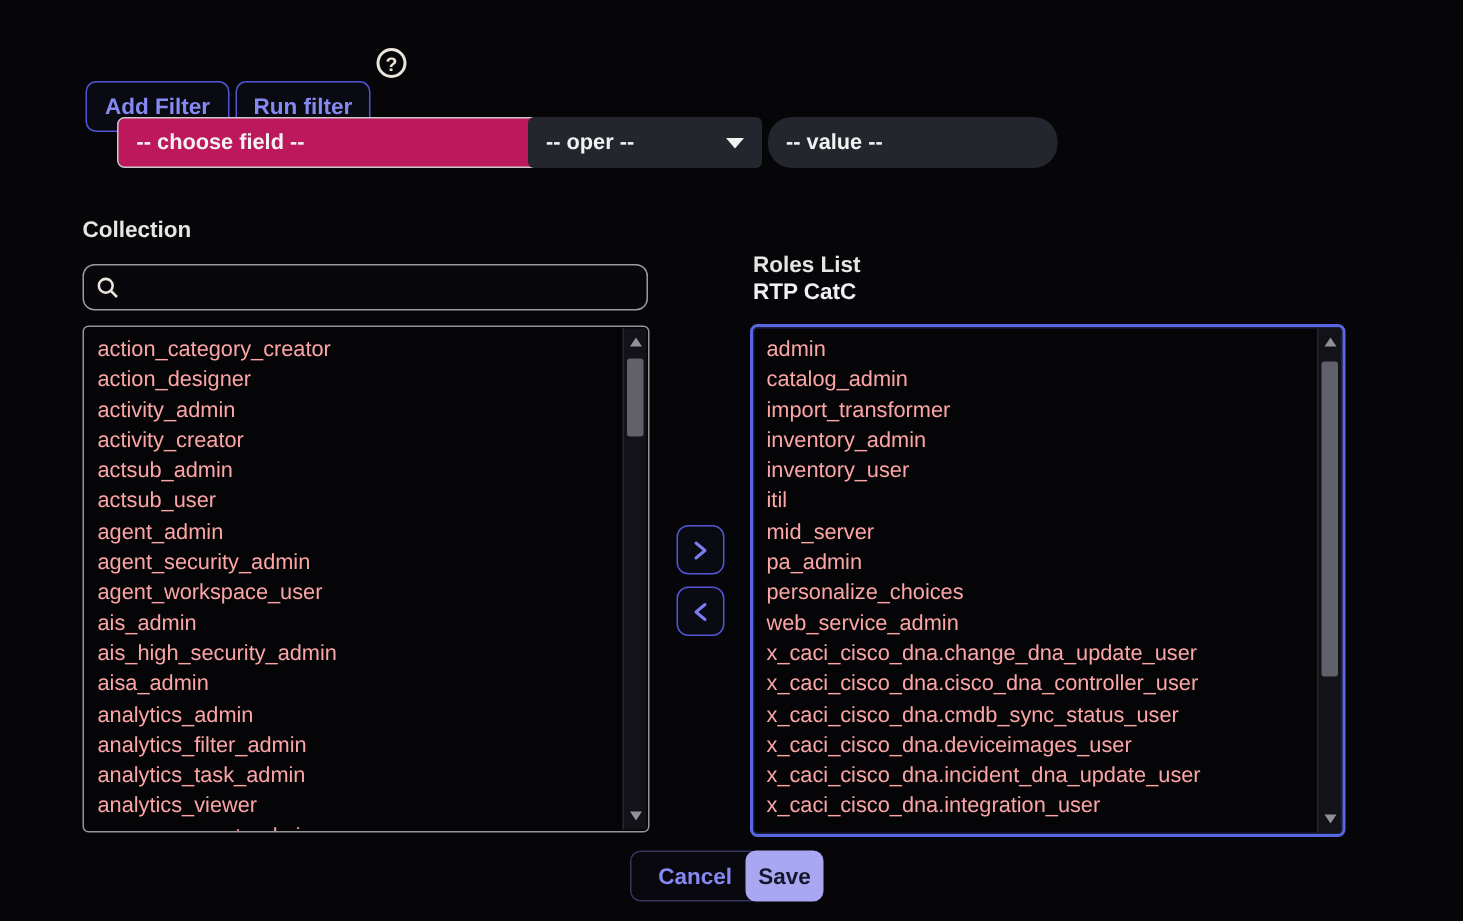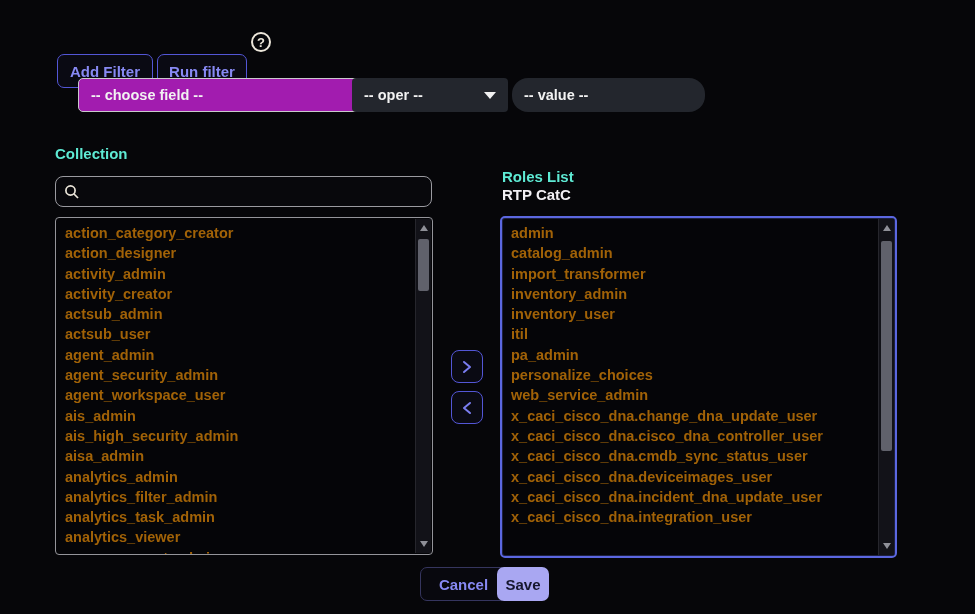--- a/index.html
+++ b/index.html
@@ -20,50 +20,50 @@
   .help { position:absolute; left:251px; top:32px; width:20px; height:20px;
     border:2px solid #ece6da; border-radius:50%; color:#ece6da;
     display:flex; align-items:center; justify-content:center;
     font-size:13px; font-weight:700; cursor:pointer; }
 
   
   .select, .value-box {
     position:absolute; height:34px; display:flex; align-items:center;
     color:#f2f2f2; font-size:14.5px; font-weight:600; padding:0 12px; cursor:pointer;
   }
-  .field-select { left:78px; top:78px; width:306px; background:#a21caf;
+  .field-select { left:78px; top:78px; width:306px; background:#be185d;
     border:1px solid #cscscs; border:1px solid #c9c9cc; border-radius:5px; }
   .oper-select { left:352px; top:78px; width:156px; background:#23262d; border-radius:4px; }
   .value-box { left:512px; top:78px; width:193px; background:#23262d; border-radius:16px; }
   .caret { margin-left:auto; width:0; height:0; border-left:6px solid transparent;
     border-right:6px solid transparent; border-top:7px solid #f2f2f2; }
 
   
-  .section-label { position:absolute; color:#5eead4; font-size:15px; font-weight:700; }
+  .section-label { position:absolute; color:#e5e5e5; font-size:15px; font-weight:700; }
   .collection-label { left:55px; top:145px; }
   .roles-label { left:502px; top:145px;margin-top:23px; }
   .roles-subtitle { position:absolute; left:502px; top:186px; color:#f2f0f4; font-size:15px; font-weight:600; }
 
   
   .search-box { position:absolute; left:55px; top:176px; width:377px; height:31px;
     border:1px solid #9a9aa0; border-radius:8px; background:#08080c;
     display:flex; align-items:center; padding:0 8px; }
   .search-box svg { flex:0 0 auto; }
   .search-input { flex:1; background:transparent; border:none; outline:none;
     color:#f2f2f2; font-size:14px; margin-left:6px; font-family:"Liberation Sans", sans-serif; }
 
   
   .listbox { position:absolute; background:#050508; }
   .listbox.left { left:55px; top:217px; width:378px; height:338px;
     border:1px solid #94949a; border-radius:4px; }
   .listbox.right { left:500px; top:216px; width:397px; height:342px;
     border:2px solid #5b67e0; border-radius:5px; box-shadow:0 0 0 1px #1d2040 inset; }
   .list-items { position:absolute; top:0; left:0; right:17px; bottom:0;
     overflow:hidden; padding-top:5px; }
-  .list-item { color:#a16207; font-size:14.5px; font-weight:700; line-height:20.3px;
+  .list-item { color:#fca5a5; font-size:14.5px; font-weight:400; line-height:20.3px;
     padding-left:9px; white-space:nowrap; cursor:default; }
 
   
   .scrollbar { position:absolute; top:1px; bottom:1px; right:1px; width:16px;
     background:#121218; border-left:1px solid #26262c; }
   .sb-thumb { position:absolute; left:2px; right:2px; background:#60616b; border-radius:2px; }
   .listbox.left .sb-thumb { top:20px; height:52px; }
   .listbox.right .sb-thumb { top:22px; height:210px; }
   .sb-arrow { position:absolute; left:0; right:0; height:14px;
     display:flex; align-items:center; justify-content:center; cursor:pointer; }
@@ -168,20 +168,21 @@
 
   <div class="listbox right">
     <div class="list-items">
 
     <div class="list-item">admin</div>
         <div class="list-item">catalog_admin</div>
         <div class="list-item">import_transformer</div>
         <div class="list-item">inventory_admin</div>
         <div class="list-item">inventory_user</div>
         <div class="list-item">itil</div>
+        <div class="list-item">mid_server</div>
         <div class="list-item">pa_admin</div>
         <div class="list-item">personalize_choices</div>
         <div class="list-item">web_service_admin</div>
         <div class="list-item">x_caci_cisco_dna.change_dna_update_user</div>
         <div class="list-item">x_caci_cisco_dna.cisco_dna_controller_user</div>
         <div class="list-item">x_caci_cisco_dna.cmdb_sync_status_user</div>
         <div class="list-item">x_caci_cisco_dna.deviceimages_user</div>
         <div class="list-item">x_caci_cisco_dna.incident_dna_update_user</div>
         <div class="list-item">x_caci_cisco_dna.integration_user</div>
       </div>

